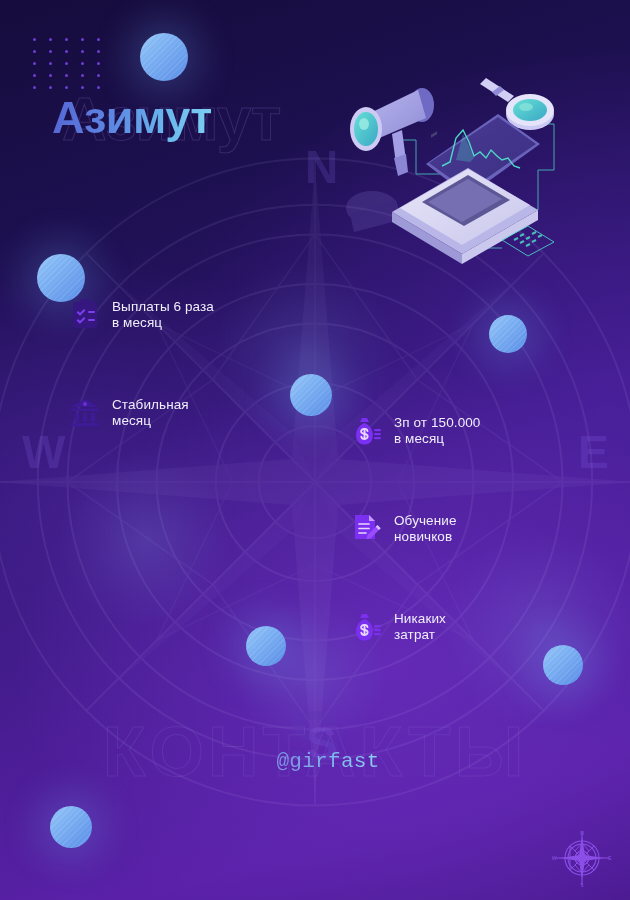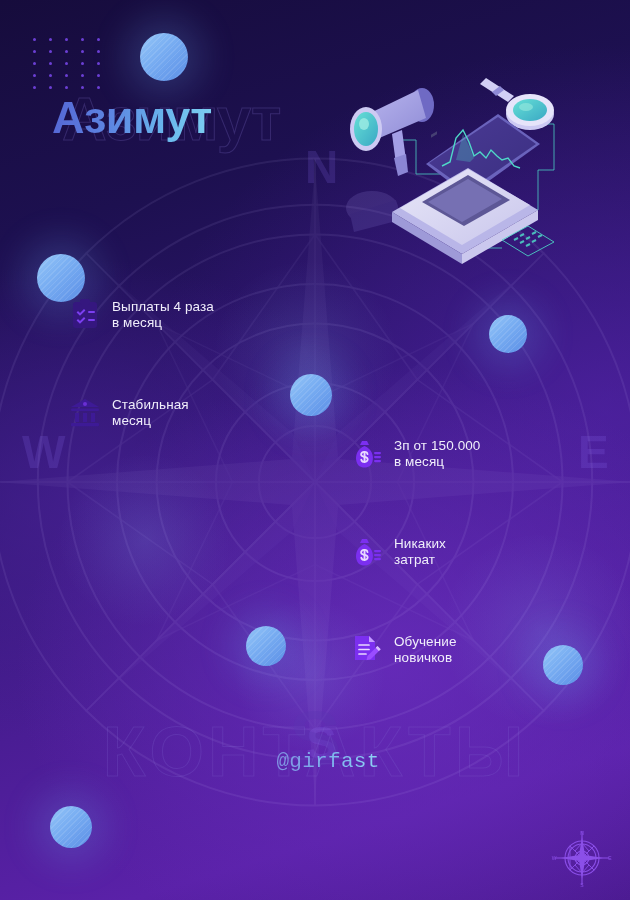--- a/index.html
+++ b/index.html
@@ -92,21 +92,21 @@
     font-family:"Liberation Sans", sans-serif;
   }
 
   
   .illustration { position:absolute; left:330px; top:62px; width:260px; height:210px; }
   .illustration svg { width:100%; height:100%; display:block; }
 
   
   .features { position:absolute; }
   .features.left  { left:70px;  top:298px; }
-  .features.right { left:352px; top:437px; }
+  .features.right { left:352px; top:414px; }
 
   .feature {
     position:relative;
     display:flex;
     align-items:flex-start;
     gap:12px;
     margin-bottom:65px;
   }
   .feature:last-child { margin-bottom:0; }
   .feat-icon { width:30px; height:32px; flex:0 0 30px; }
@@ -368,21 +368,21 @@
           <rect x="3" y="4" width="24" height="26" rx="3" fill="#35177f"></rect>
           <rect x="10" y="1" width="10" height="6" rx="2" fill="#35177f"></rect>
           <g fill="#7b3ff0">
             <path d="M8 13 l2 2 l4 -4 l1.4 1.4 l-5.4 5.4 l-3.4 -3.4 Z"></path>
             <path d="M8 21 l2 2 l4 -4 l1.4 1.4 l-5.4 5.4 l-3.4 -3.4 Z"></path>
             <rect x="18" y="13" width="7" height="2" rx="1"></rect>
             <rect x="18" y="21" width="7" height="2" rx="1"></rect>
           </g>
         </svg>
       </span>
-      <span class="feat-text">Выплаты 4 раза
+      <span class="feat-text">Выплаты 6 раза
 в месяц</span>
     </div>
 
 
     <div class="feature">
       <span class="feat-icon">
         <svg viewBox="0 0 30 32">
           <g fill="#3d1a96">
             <path d="M15 3 L29 11 H1 Z"></path>
             <rect x="1" y="12.5" width="28" height="2.6" rx="1"></rect>
@@ -418,56 +418,56 @@
           </g>
         </svg>
       </span>
       <span class="feat-text">Зп от 150.000
 в месяц</span>
     </div>
 
     <div class="feature">
       <span class="feat-icon">
         <svg viewBox="0 0 30 32">
-          <path d="M8 8 h9 l-2 -4 h-5 Z" fill="#7b2ff0"></path>
-          <path d="M12.5 9 C5 12 3 19 4.5 24.5 C5.6 29 9 30.5 12.5 30.5 C16 30.5 19.4 29 20.5 24.5 C22 19 20 12 12.5 9 Z" fill="#7b2ff0"></path>
-          <g fill="#e8d8ff">
-            <rect x="11.6" y="14" width="1.9" height="12" rx="0.9"></rect>
-            <path d="M15.5 17.2 a3.2 2.4 0 0 0 -6.4 0.3 c0 1.7 2 2 3.4 2.4 c1.4 0.4 3.2 0.8 3.2 2.4 a3.2 2.4 0 0 1 -6.4 0.3" fill="none" stroke="#e8d8ff" stroke-width="1.8" stroke-linecap="round"></path>
-          </g>
-          <g fill="#7b2ff0">
-            <rect x="22" y="15" width="7" height="2.2" rx="1.1"></rect>
-            <rect x="22" y="19" width="7" height="2.2" rx="1.1"></rect>
-            <rect x="22" y="23" width="7" height="2.2" rx="1.1"></rect>
-          </g>
-        </svg>
-      </span>
-      <span class="feat-text">Никаких
-затрат</span>
-    </div>
-
-    <div class="feature">
-      <span class="feat-icon">
-        <svg viewBox="0 0 30 32">
           <path d="M3 3 h14 l6 6 v18 h-20 Z" fill="#7b2ff0"></path>
           <path d="M17 3 v6 h6 Z" fill="#c49bff"></path>
           <g stroke="#e8d8ff" stroke-width="1.7" stroke-linecap="round">
             <path d="M7 12 h10"></path>
               <path d="M7 16.5 h10"></path>
               <path d="M7 21 h7"></path>
           </g>
           <g>
             <path d="M25.5 13 l3.2 3.2 l-10 10 l-4.2 1 l1 -4.2 Z" fill="#9a4dff"></path>
             <path d="M25.5 13 l3.2 3.2 l-1.8 1.8 l-3.2 -3.2 Z" fill="#d9c0ff"></path>
             <path d="M15.5 23 l1 -4.2 l-1 4.2 Z" fill="#5b1fb8"></path>
           </g>
         </svg>
       </span>
       <span class="feat-text">Обучение
 новичков</span>
+    </div>
+
+    <div class="feature">
+      <span class="feat-icon">
+        <svg viewBox="0 0 30 32">
+          <path d="M8 8 h9 l-2 -4 h-5 Z" fill="#7b2ff0"></path>
+          <path d="M12.5 9 C5 12 3 19 4.5 24.5 C5.6 29 9 30.5 12.5 30.5 C16 30.5 19.4 29 20.5 24.5 C22 19 20 12 12.5 9 Z" fill="#7b2ff0"></path>
+          <g fill="#e8d8ff">
+            <rect x="11.6" y="14" width="1.9" height="12" rx="0.9"></rect>
+            <path d="M15.5 17.2 a3.2 2.4 0 0 0 -6.4 0.3 c0 1.7 2 2 3.4 2.4 c1.4 0.4 3.2 0.8 3.2 2.4 a3.2 2.4 0 0 1 -6.4 0.3" fill="none" stroke="#e8d8ff" stroke-width="1.8" stroke-linecap="round"></path>
+          </g>
+          <g fill="#7b2ff0">
+            <rect x="22" y="15" width="7" height="2.2" rx="1.1"></rect>
+            <rect x="22" y="19" width="7" height="2.2" rx="1.1"></rect>
+            <rect x="22" y="23" width="7" height="2.2" rx="1.1"></rect>
+          </g>
+        </svg>
+      </span>
+      <span class="feat-text">Никаких
+затрат</span>
     </div>
 
   </div>
 
   <div class="watermark-s">S</div>
   <div class="contacts-outline">КОНТАКТЫ</div>
   <div class="handle">@girfast</div>
 
   <div class="logo-compass">
     <svg viewBox="0 0 62 62">

